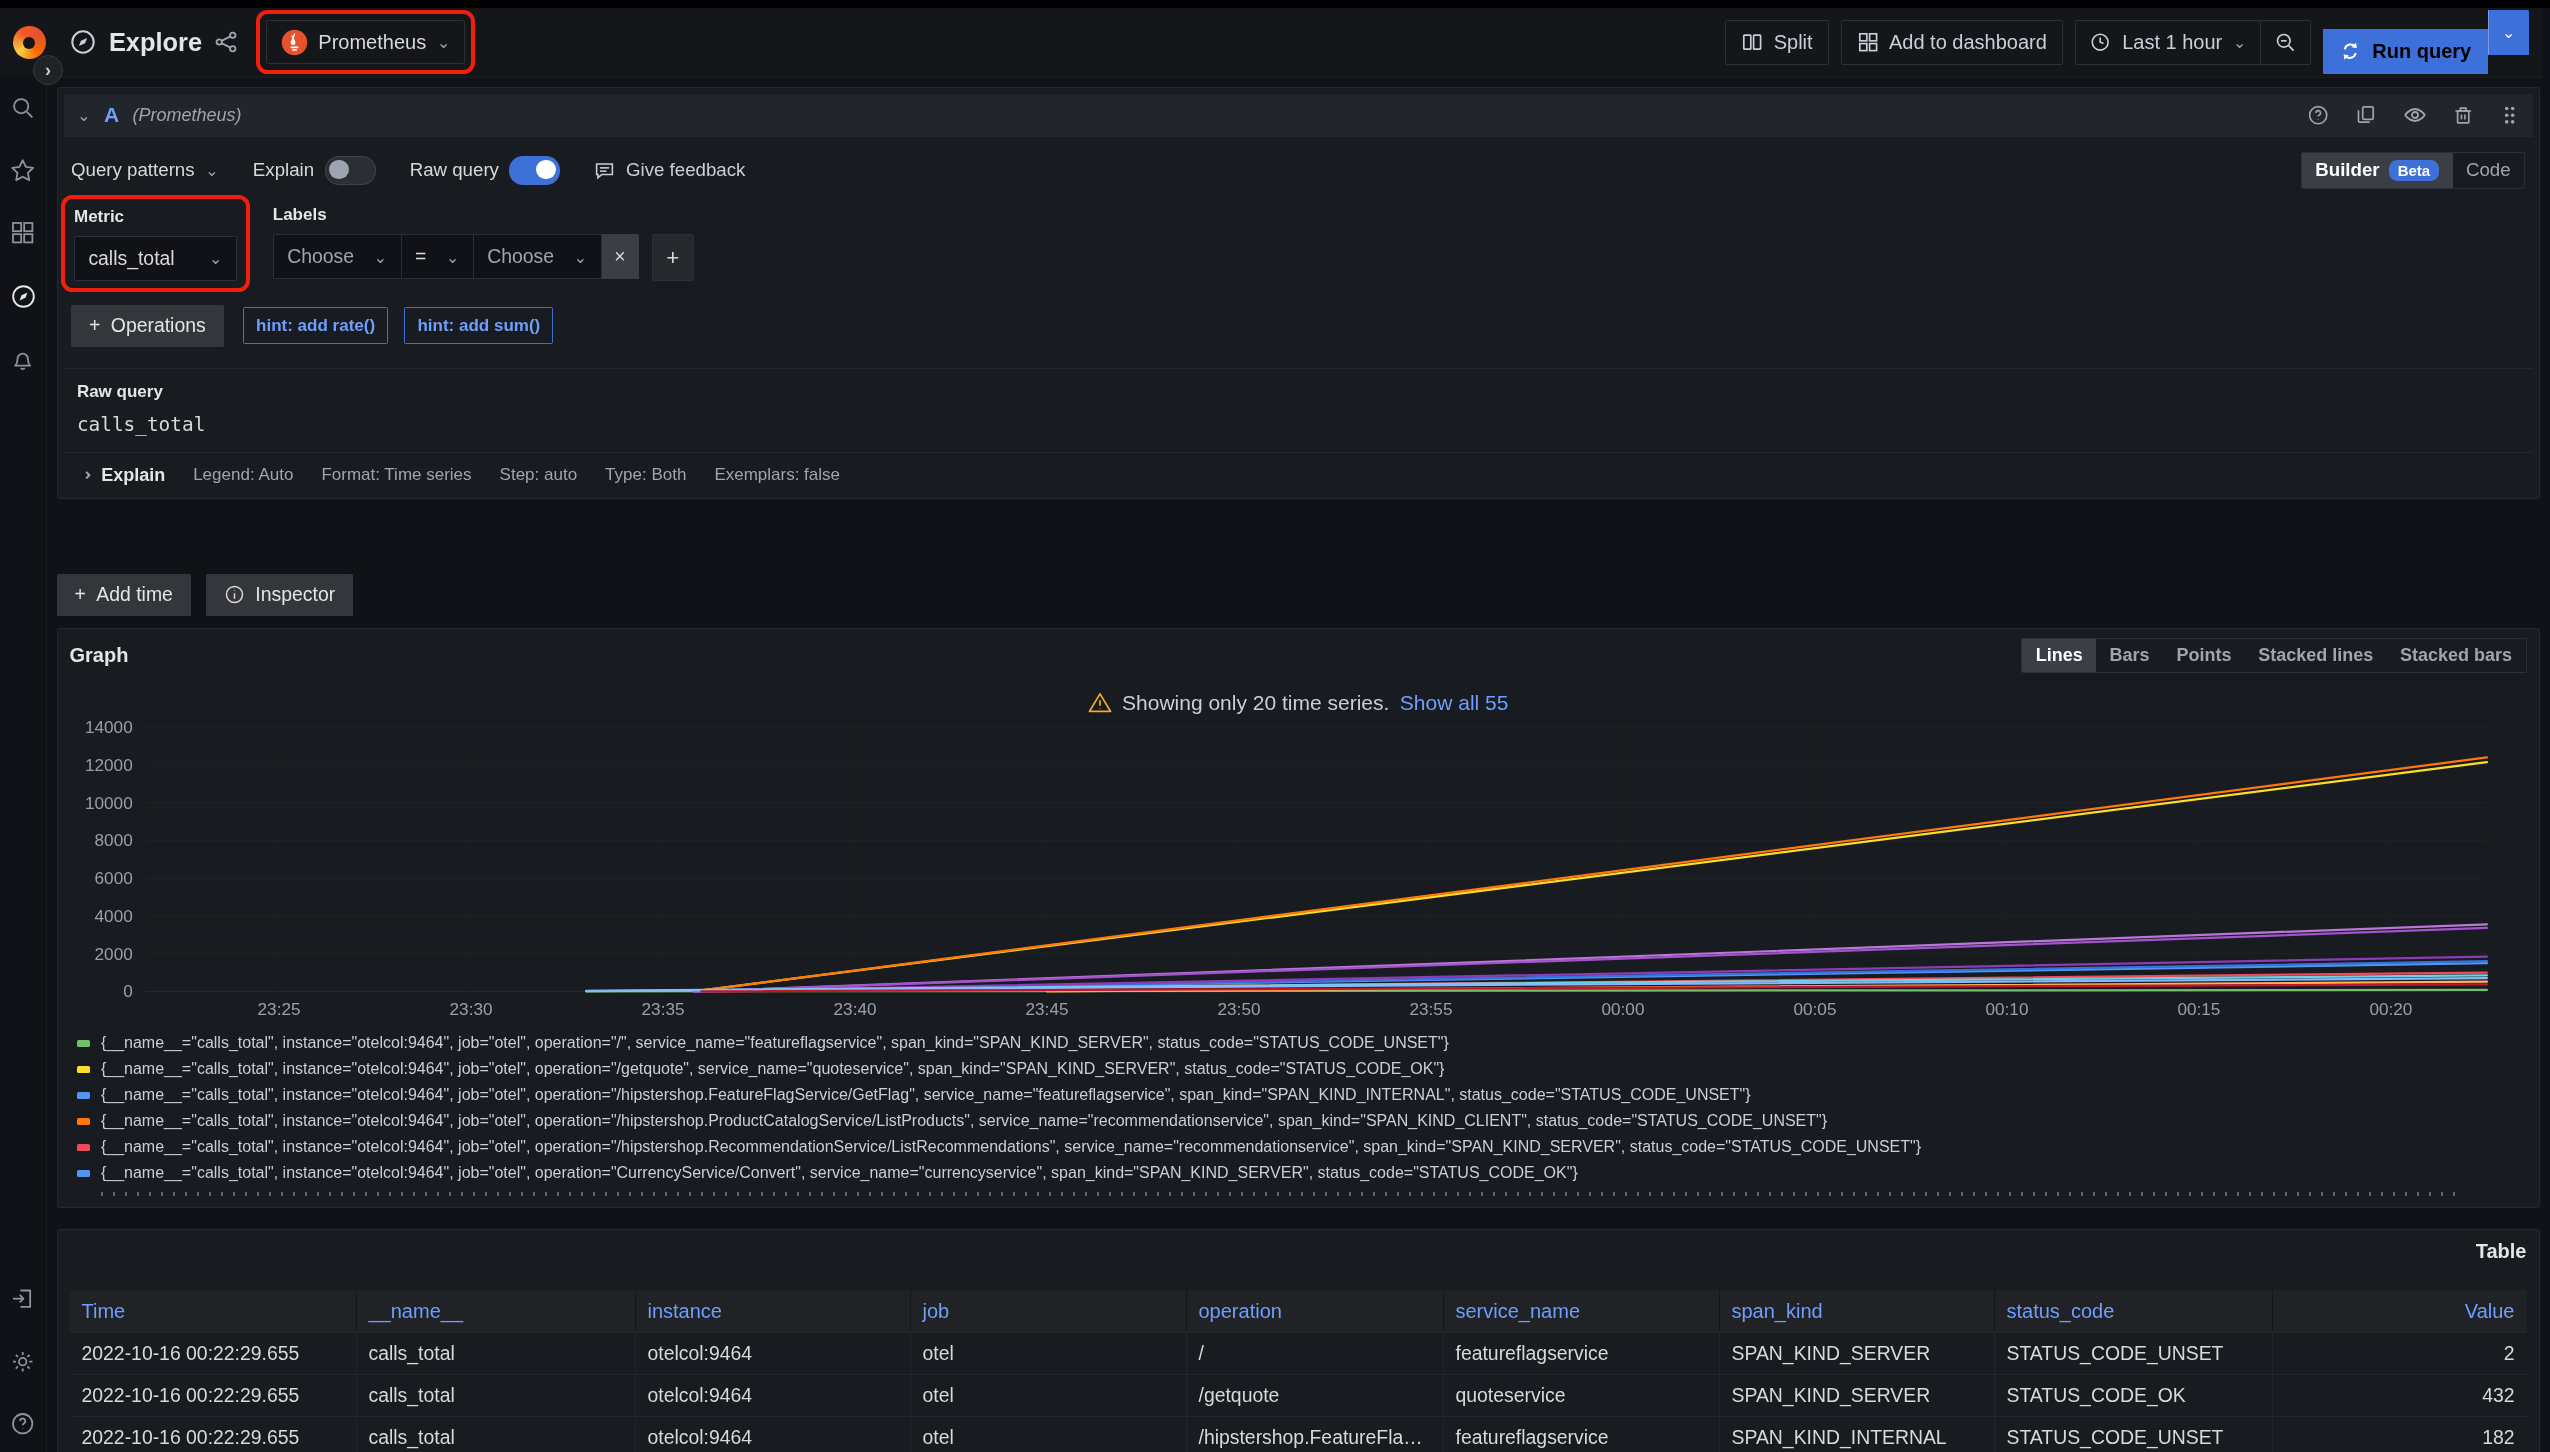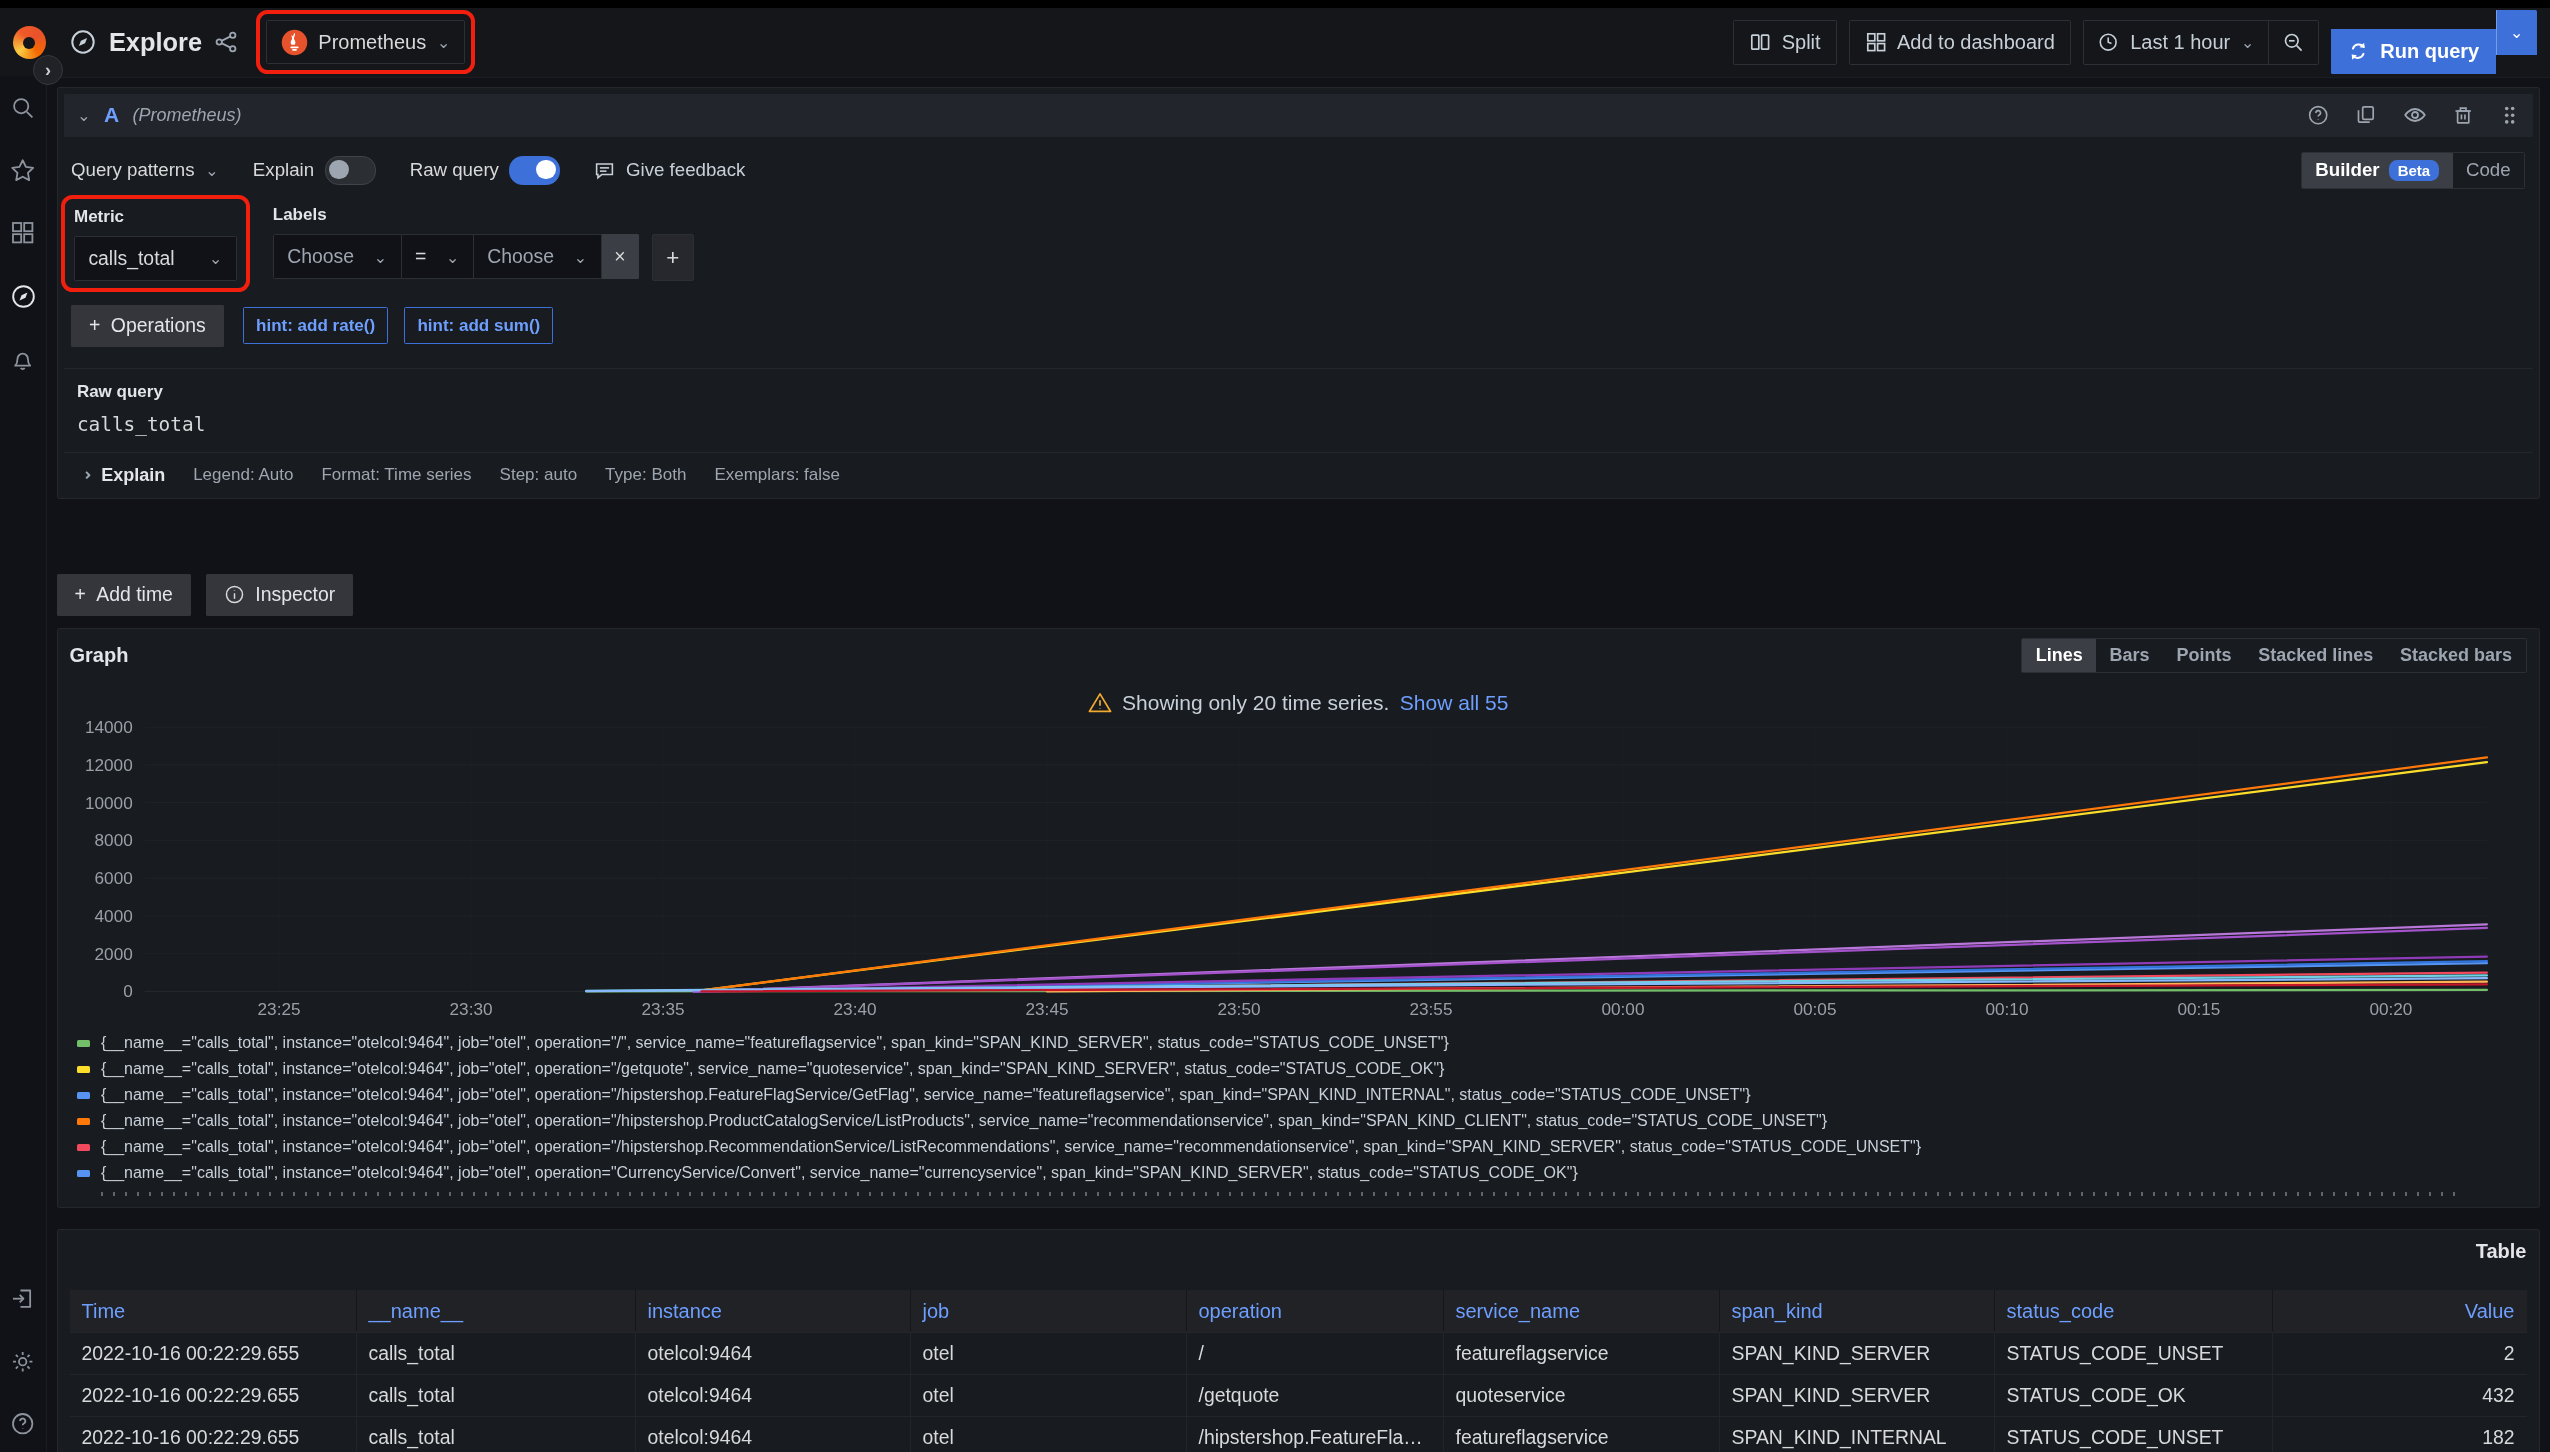--- a/index.html
+++ b/index.html
@@ -3,21 +3,21 @@
 <meta charset="utf-8">
 <style>
   html,body{margin:0;padding:0;background:#000;}
   #app{position:relative;width:2550px;height:1453px;background:#111217;overflow:hidden;
        font-family:"Liberation Sans",sans-serif;color:#d8d9da;}
   .icon svg{display:block;}
   .icon{display:inline-flex;align-items:center;justify-content:center;}
 
   
   .top-strip{position:absolute;top:0;left:0;right:0;height:7.5px;background:#000;}
-  .header{position:absolute;top:7.5px;left:0;right:0;height:69px;background:#141619;
+  .header{position:absolute;top:7.5px;left:0;right:8px;height:69px;background:#141619;
           display:flex;align-items:center;padding:0 13.4px;gap:12px;border-bottom:0.7px solid #1b1d21;}
   .glogo{width:33px;height:33px;border-radius:50%;
          background:conic-gradient(from 140deg,#f46800,#fbcb43,#f05a28,#e8522c,#f46800);position:relative;}
   .glogo:after{content:"";position:absolute;left:9.7px;top:11.2px;width:12px;height:12px;border-radius:50%;
          background:#141619;}
   .expand-btn{position:absolute;top:55px;left:33px;width:28px;height:28px;border-radius:50%;
          background:#202226;border:0.7px solid #36383e;color:#c7d0d9;display:flex;align-items:center;
          justify-content:center;font-size:18px;font-weight:700;z-index:5;}
   .header-left{display:flex;align-items:center;gap:12px;margin-left:10.5px;}
   .page-title{font-size:25.4px;font-weight:600;color:#e3e5e8;}
@@ -26,21 +26,21 @@
          border:0.7px solid #2c3036;border-radius:1.5px;font-size:20px;color:#d8d9da;cursor:pointer;}
   .chev{color:#9da5b0;font-size:16.4px;line-height:1;}
   .header-right{margin-left:auto;display:flex;align-items:center;gap:12px;}
   .hbtn{height:43px;display:flex;align-items:center;gap:10px;padding:0 15px;background:transparent;
         border:0.7px solid #2c3036;border-radius:1.5px;color:#c7d0d9;font-size:20px;font-weight:500;cursor:pointer;}
   .btn-group{display:flex;border:0.7px solid #2c3036;border-radius:1.5px;}
   .btn-group .seg{height:43px;display:flex;align-items:center;gap:10.5px;padding:0 13.4px;color:#c7d0d9;
         font-size:20px;font-weight:500;cursor:pointer;}
   .btn-group .seg + .seg{border-left:0.7px solid #2c3036;}
   .run-group{display:flex;border-radius:1.5px;overflow:hidden;cursor:pointer;}
-  .run-main{background:#3d71d9;color:#ffffff;font-weight:700;font-size:20px;display:flex;gap:10.5px;
+  .run-main{background:#3d71d9;color:#000000;font-weight:700;font-size:20px;display:flex;gap:10.5px;
         align-items:center;padding:0 16.4px;height:45px;margin-top:19px;}
   .run-caret{background:#3d71d9;border-left:0.7px solid rgba(255,255,255,.3);width:40px;height:45px;
         display:flex;align-items:center;justify-content:center;color:#fff;}
 
   
   .sidebar{position:absolute;top:76px;left:0;bottom:0;width:46px;background:#111217;
         border-right:0.7px solid #1b1d21;display:flex;flex-direction:column;align-items:center;
         padding:19.4px 0 16.4px;gap:37px;}
   .sb-icon{color:#8e949e;cursor:pointer;}
   .sb-icon.active{color:#e3e5e8;}

